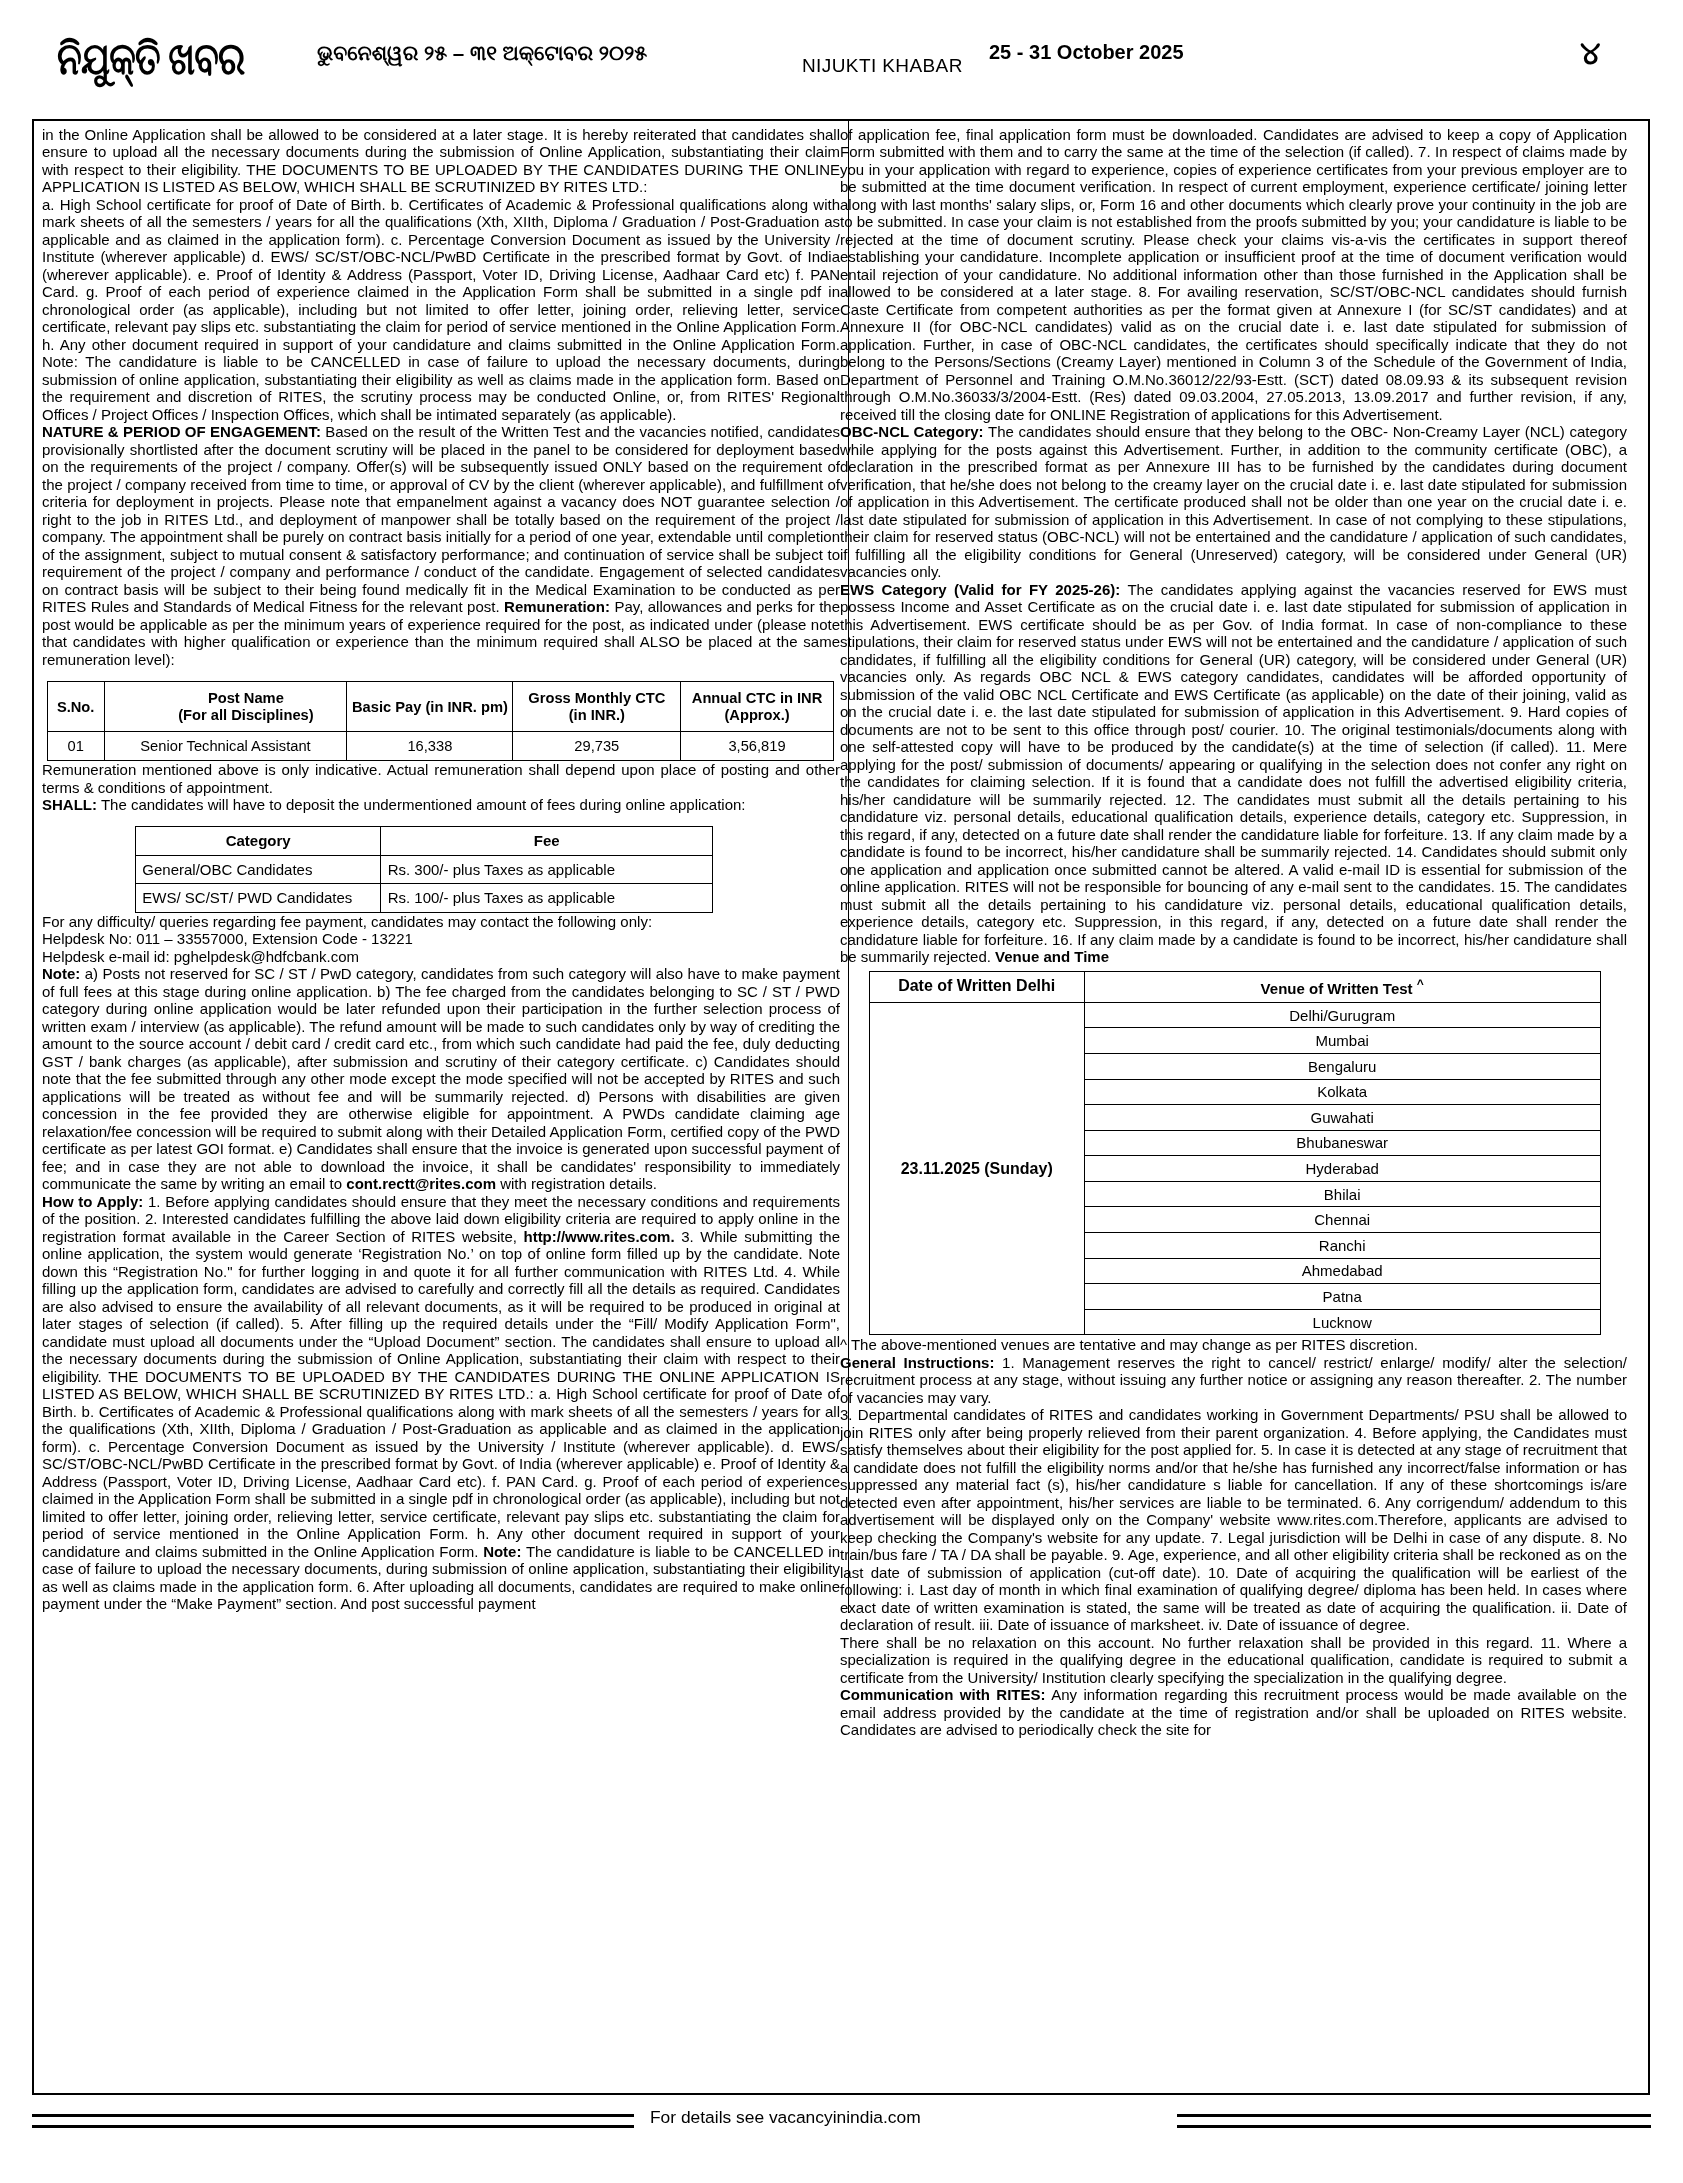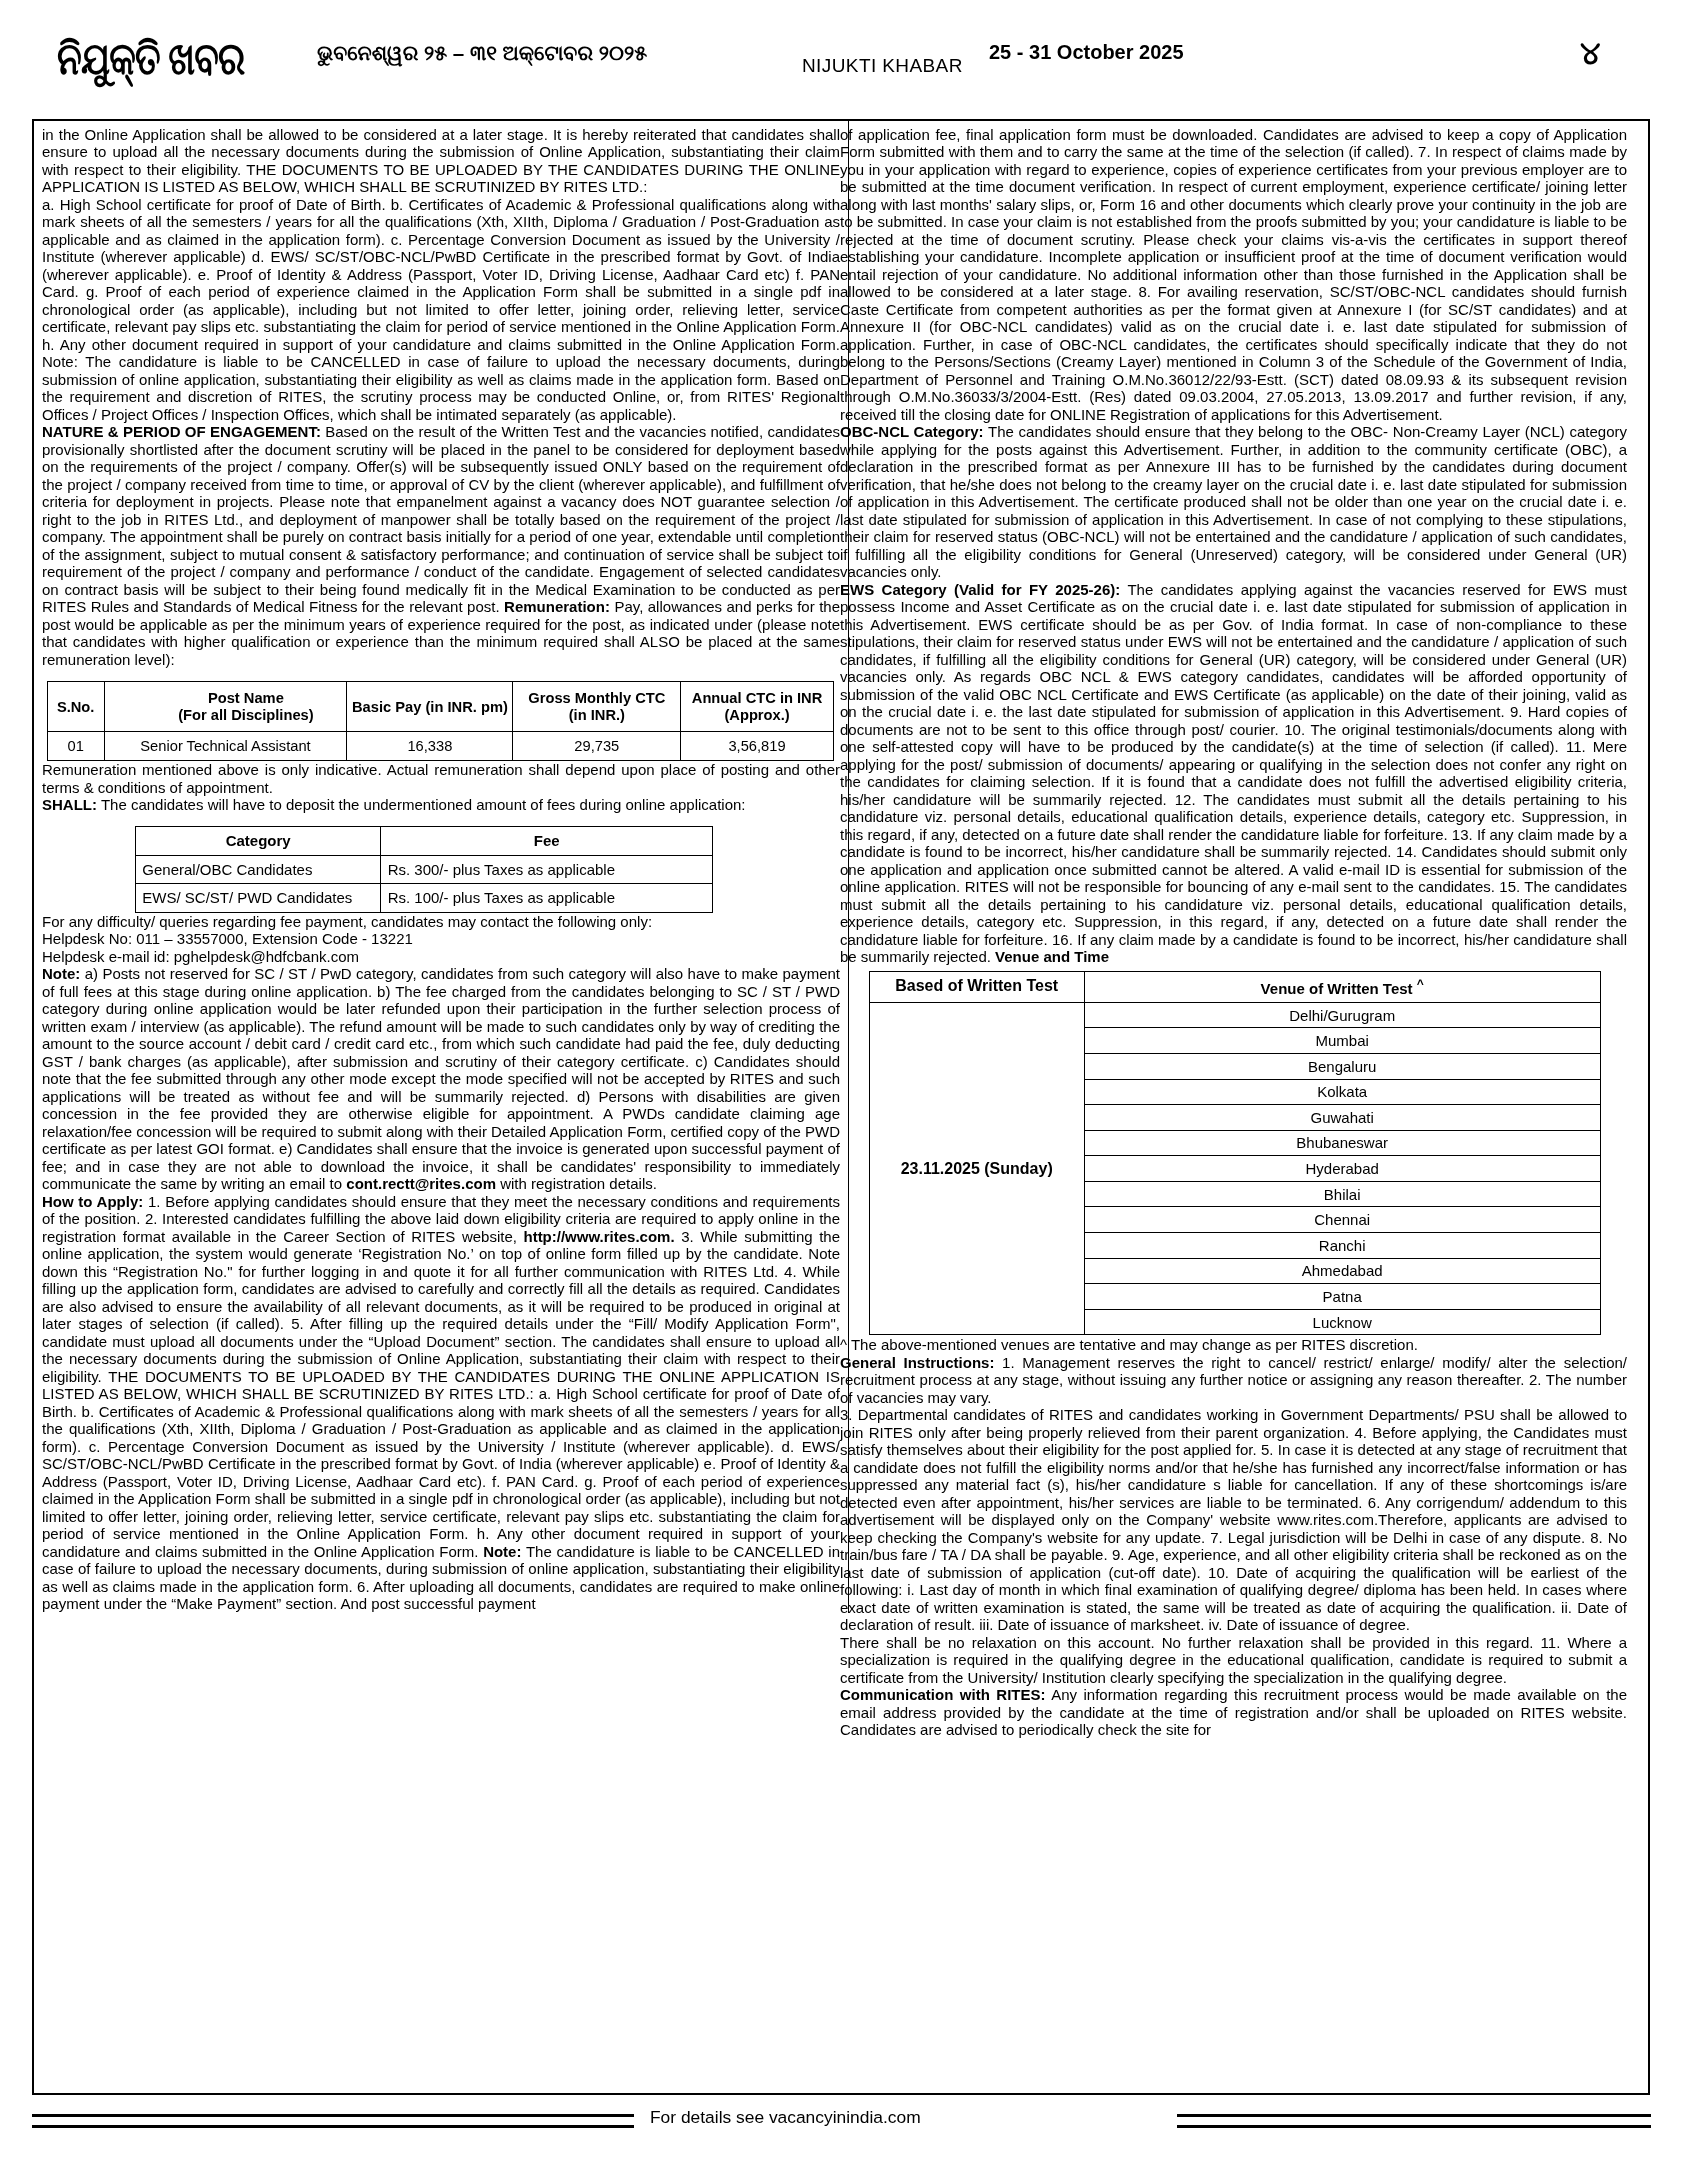--- a/index.html
+++ b/index.html
@@ -219,21 +219,21 @@
 
       <p class="t">of application fee, final application form must be downloaded. Candidates are advised to keep a copy of Application Form submitted with them and to carry the same at the time of the selection (if called). 7. In respect of claims made by you in your application with regard to experience, copies of experience certificates from your previous employer are to be submitted at the time document verification. In respect of current employment, experience certificate/ joining letter along with last months' salary slips, or, Form 16 and other documents which clearly prove your continuity in the job are to be submitted. In case your claim is not established from the proofs submitted by you; your candidature is liable to be rejected at the time of document scrutiny. Please check your claims vis-a-vis the certificates in support thereof establishing your candidature. Incomplete application or insufficient proof at the time of document verification would entail rejection of your candidature. No additional information other than those furnished in the Application shall be allowed to be considered at a later stage. 8. For availing reservation, SC/ST/OBC-NCL candidates should furnish Caste Certificate from competent authorities as per the format given at Annexure I (for SC/ST candidates) and at Annexure II (for OBC-NCL candidates) valid as on the crucial date i. e. last date stipulated for submission of application. Further, in case of OBC-NCL candidates, the certificates should specifically indicate that they do not belong to the Persons/Sections (Creamy Layer) mentioned in Column 3 of the Schedule of the Government of India, Department of Personnel and Training O.M.No.36012/22/93-Estt. (SCT) dated 08.09.93 &amp; its subsequent revision through O.M.No.36033/3/2004-Estt. (Res) dated 09.03.2004, 27.05.2013, 13.09.2017 and further revision, if any, received till the closing date for ONLINE Registration of applications for this Advertisement.</p>
 
       <p class="t"><b>OBC-NCL Category:</b><span> The candidates should ensure that they belong to the OBC- Non-Creamy Layer (NCL) category while applying for the posts against this Advertisement. Further, in addition to the community certificate (OBC), a declaration in the prescribed format as per Annexure III has to be furnished by the candidates during document verification, that he/she does not belong to the creamy layer on the crucial date i. e. last date stipulated for submission of application in this Advertisement. The certificate produced shall not be older than one year on the crucial date i. e. last date stipulated for submission of application in this Advertisement. In case of not complying to these stipulations, their claim for reserved status (OBC-NCL) will not be entertained and the candidature / application of such candidates, if fulfilling all the eligibility conditions for General (Unreserved) category, will be considered under General (UR) vacancies only.</span></p>
 
       <p class="t"><b>EWS Category (Valid for FY 2025-26):</b><span> The candidates applying against the vacancies reserved for EWS must possess Income and Asset Certificate as on the crucial date i. e. last date stipulated for submission of application in this Advertisement. EWS certificate should be as per Gov. of India format. In case of non-compliance to these stipulations, their claim for reserved status under EWS will not be entertained and the candidature / application of such candidates, if fulfilling all the eligibility conditions for General (UR) category, will be considered under General (UR) vacancies only. As regards OBC NCL &amp; EWS category candidates, candidates will be afforded opportunity of submission of the valid OBC NCL Certificate and EWS Certificate (as applicable) on the date of their joining, valid as on the crucial date i. e. the last date stipulated for submission of application in this Advertisement. 9. Hard copies of documents are not to be sent to this office through post/ courier. 10. The original testimonials/documents along with one self-attested copy will have to be produced by the candidate(s) at the time of selection (if called). 11. Mere applying for the post/ submission of documents/ appearing or qualifying in the selection does not confer any right on the candidates for claiming selection. If it is found that a candidate does not fulfill the advertised eligibility criteria, his/her candidature will be summarily rejected. 12. The candidates must submit all the details pertaining to his candidature viz. personal details, educational qualification details, experience details, category etc. Suppression, in this regard, if any, detected on a future date shall render the candidature liable for forfeiture. 13. If any claim made by a candidate is found to be incorrect, his/her candidature shall be summarily rejected. 14. Candidates should submit only one application and application once submitted cannot be altered. A valid e-mail ID is essential for submission of the online application. RITES will not be responsible for bouncing of any e-mail sent to the candidates. 15. The candidates must submit all the details pertaining to his candidature viz. personal details, educational qualification details, experience details, category etc. Suppression, in this regard, if any, detected on a future date shall render the candidature liable for forfeiture. 16. If any claim made by a candidate is found to be incorrect, his/her candidature shall be summarily rejected. </span><b>Venue and Time</b></p>
 
       <table class="tbl" id="venue-table">
         <tbody>
             <tr>
-          <th class="vd">Based of Written Test</th>
+          <th class="vd">Date of Written Delhi</th>
           <th>Venue of Written Test <span class="sup">^</span></th>
         </tr>
         </tbody>
           <tbody id="venue-body">
             <tr>
               <td class="vd" rowspan="13">23.11.2025 (Sunday)</td>
               <td>Delhi/Gurugram</td>
             </tr>
             <tr>
               <td>Mumbai</td>

